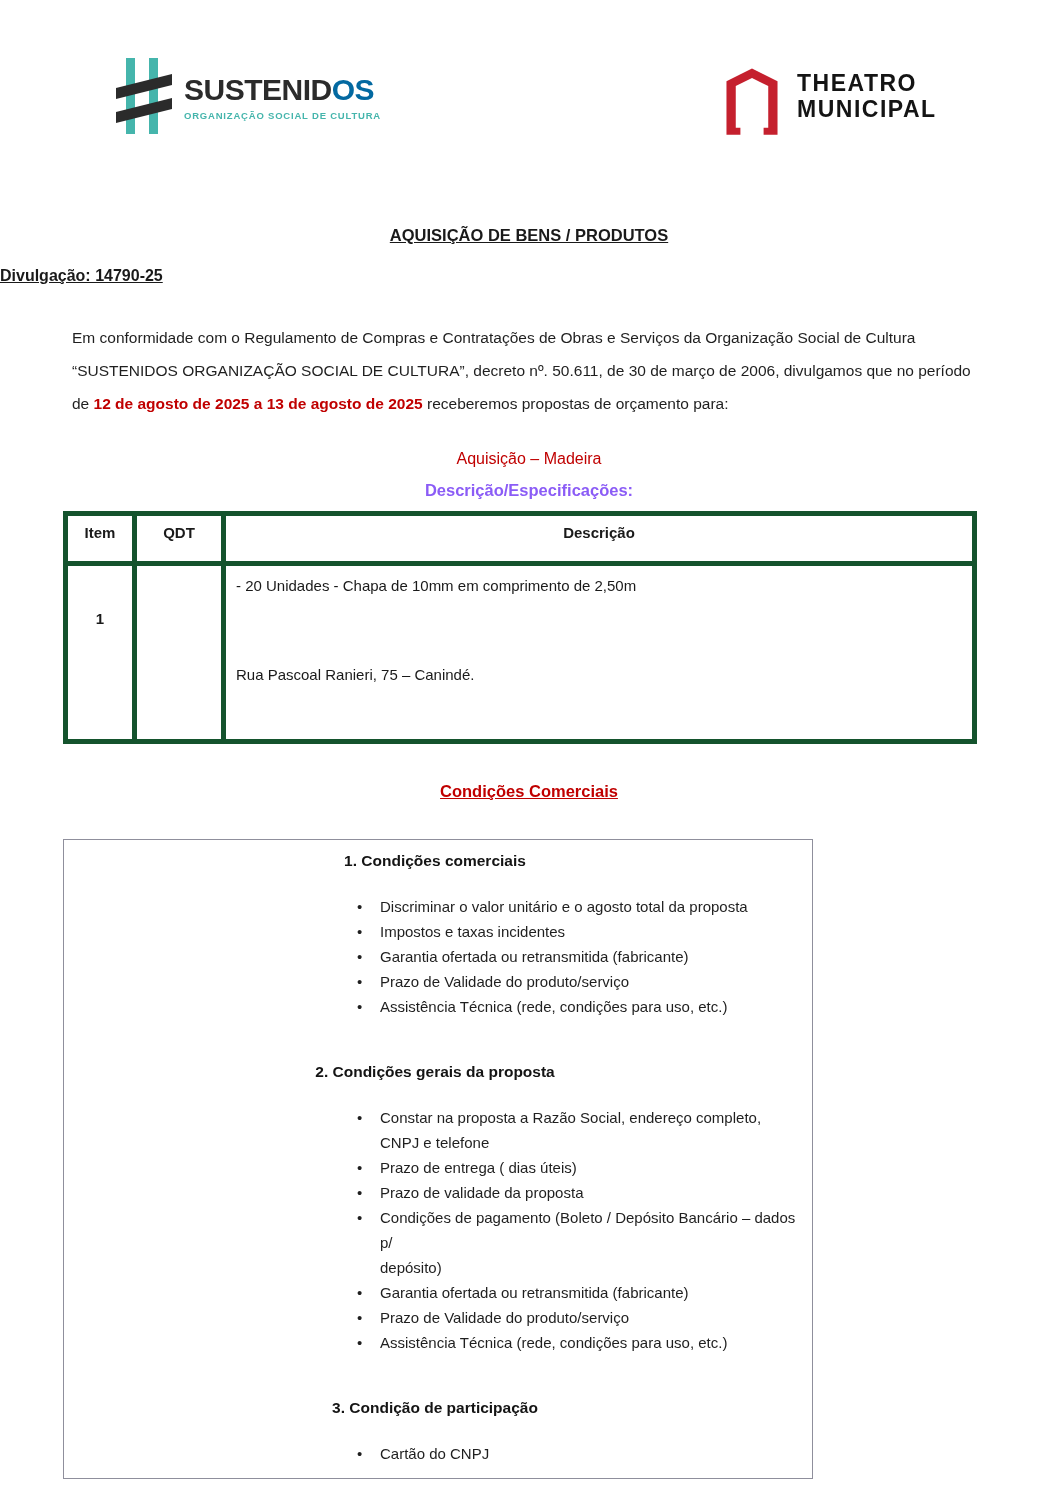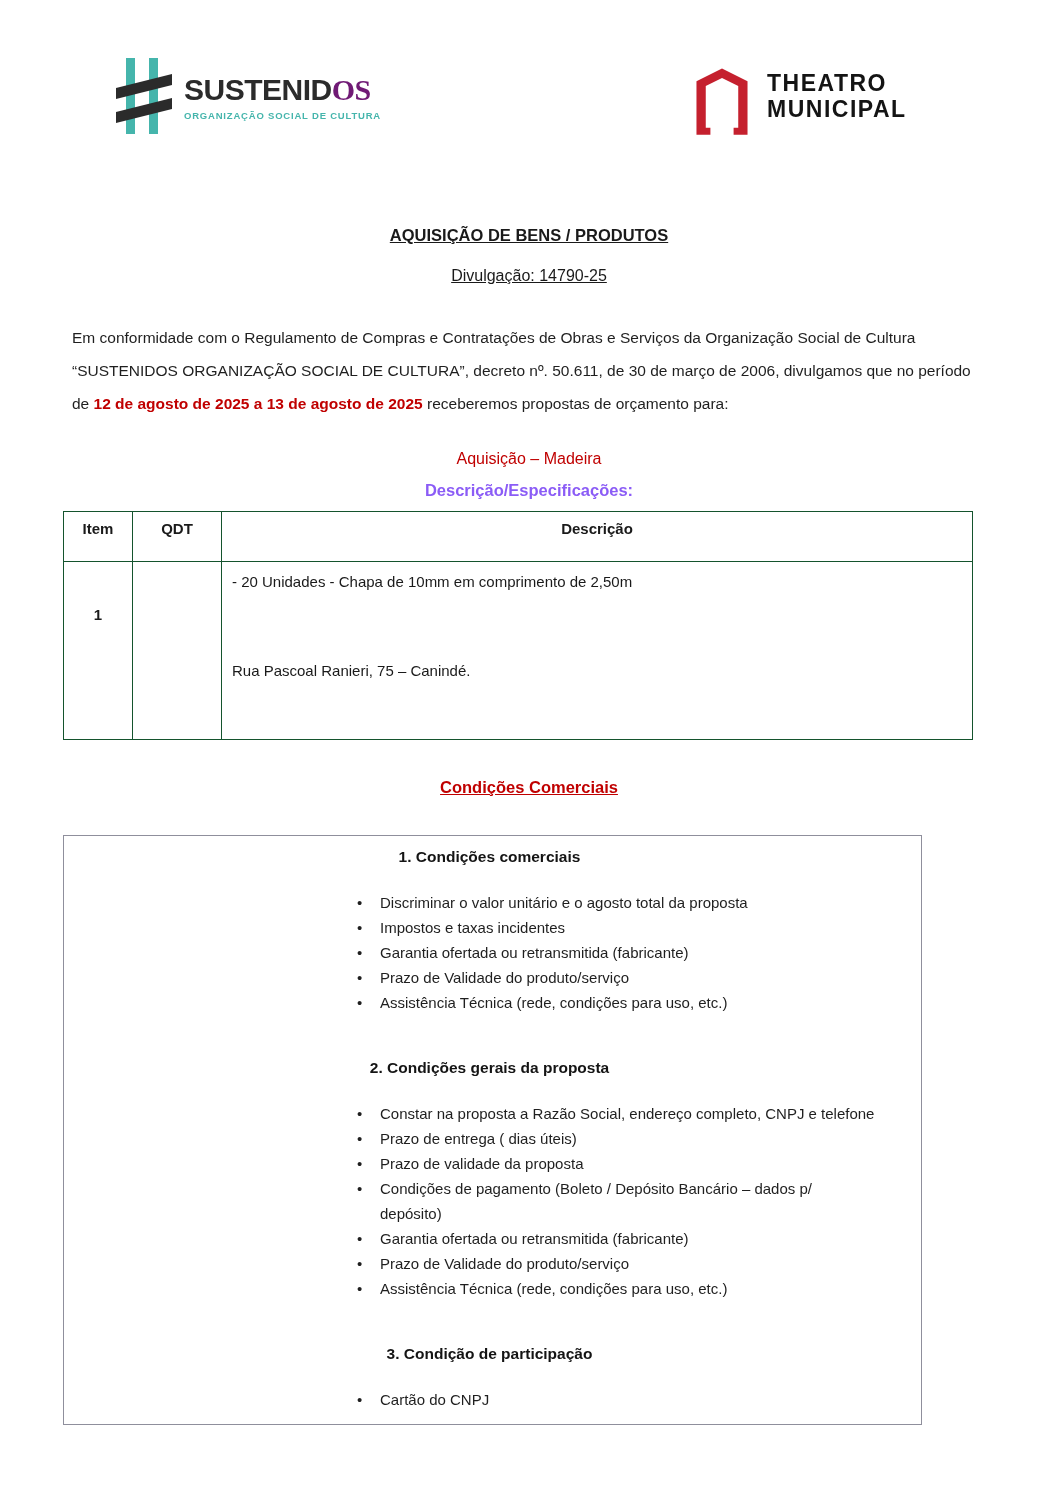--- a/index.html
+++ b/index.html
@@ -15,38 +15,38 @@
   
   .logos { position: relative; height: 150px; }
 
   .sustenidos { position: absolute; left: 114px; top: 52px; display: flex; gap: 10px; }
   .hash-icon svg { display: block; }
   .sust-text { margin-top: 22px; }
   .sust-name {
     font-size: 30px; font-weight: bold; letter-spacing: -0.5px;
     color: #2b2b2b; line-height: 32px; white-space: nowrap;
   }
-  .sust-name .teal { color: #701a75; font-family: Liberation Serif, serif; }
+  .sust-name .teal { color: #0369a1; }
   .sust-tagline {
     margin-top: 4px; font-size: 9.5px; font-weight: bold;
     letter-spacing: 0.8px; color: #45b5ac; white-space: nowrap;
   }
 
-  .theatro { position: absolute; left: 693px; top: 58px; display: flex; gap: 16px; }
+  .theatro { position: absolute; left: 723px; top: 58px; display: flex; gap: 16px; }
   .arch-icon svg { display: block; }
   .theatro-text { margin-top: 12px; font-size: 23px; font-weight: bold; letter-spacing: 1.5px; line-height: 26px; color: #141414; white-space: nowrap; }
 
   
   .doc-title {
     margin-top: 76px; text-align: center;
     font-size: 16.5px; font-weight: bold; text-decoration: underline;
   }
   .doc-subtitle {
-    margin-top: 22px; text-align: center;
-    font-size: 16px; font-weight: normal; text-decoration: underline;
+    margin-top: 22px; 
+    font-size: 16px; font-weight: bold; text-decoration: underline;
   }
 
   
   .intro {
     margin: 36px 70px 0 72px;
     font-size: 15.5px; line-height: 33px; color: #1f1f1f;
   }
   .date-red { color: #c00000; font-weight: bold; }
 
   .red-heading {
@@ -56,21 +56,21 @@
   .spec-heading {
     margin-top: 13px; text-align: center;
     font-size: 16.5px; font-weight: bold; color: #8b5cf6;
   }
 
   
   table.items {
     margin: 11px 0 0 63px; width: 909px;
     border-collapse: collapse; table-layout: fixed;
   }
-  table.items th, table.items td { border: 1px solid #14532d; }
+  table.items th, table.items td { border: 5px solid #14532d; }
   table.items th {
     height: 50px; vertical-align: top; padding-top: 8px;
     text-align: center; font-size: 15px; font-weight: bold;
   }
   col.c-item { width: 69px; }
   col.c-qdt  { width: 89px; }
   col.c-desc { width: 751px; }
   table.items td { height: 178px; font-size: 15px; }
   td.item-cell { text-align: center; vertical-align: top; padding-top: 44px; font-weight: bold; }
   td.qdt-cell  { vertical-align: top; }
@@ -78,21 +78,21 @@
   .desc-addr { margin-top: 72px; }
 
   
   .cond-title {
     margin-top: 38px; text-align: center;
     font-size: 16.5px; font-weight: bold; color: #c00000;
     text-decoration: underline;
   }
 
   .cond-box {
-    margin: 38px 0 0 63px; width: 859px;
+    margin: 38px 0 0 63px; width: 750px;
     border: 1px solid #8f8f9c;
     padding: 12px 6px 12px 0;
   }
   .cond-heading { text-align: center; font-size: 15.5px; font-weight: bold; color: #141414; }
   .cond-section + .cond-section { margin-top: 44px; }
   .cond-box ul { margin: 24px 4px 0 286px; list-style: none; }
   .cond-box li {
     position: relative; padding-left: 30px;
     font-size: 15px; line-height: 25px; color: #1f1f1f;
     white-space: pre-wrap;

